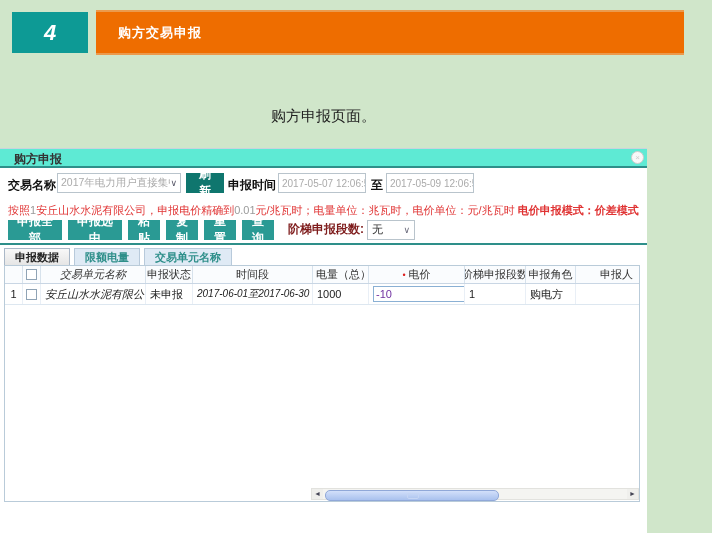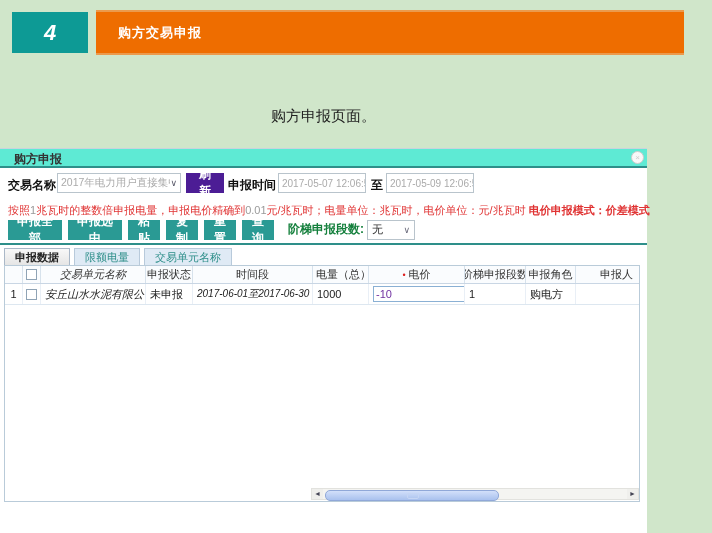--- a/index.html
+++ b/index.html
@@ -26,47 +26,47 @@
   .panel-close{position:absolute;right:3px;top:2px;width:11px;height:11px;border:1px solid #ccc;border-radius:50%;
     color:#ccc;font-size:8px;line-height:11px;text-align:center;background:#f8f8f8;cursor:pointer;}
 
   
   .form-row{position:absolute;left:0;top:24px;width:100%;height:22px;}
   .lbl{position:absolute;font-size:12px;font-weight:bold;color:#111;top:4px;}
   .inputbox{position:absolute;top:0;height:20px;border:1px solid #b9c4cc;background:#fff;box-sizing:border-box;
     font-size:10.5px;color:#aaa;display:flex;align-items:center;padding:0 3px;white-space:nowrap;overflow:hidden;}
   .sel-trade{left:57px;width:124px;}
   .sel-trade .arrow{margin-left:auto;color:#556;font-size:9px;flex:0 0 auto;}
-  .btn-refresh{position:absolute;left:186px;top:0;width:38px;height:20px;background:#4c1d95;color:#fff;
+  .btn-refresh{position:absolute;left:186px;top:0;width:38px;height:20px;background:#0f766e;color:#fff;
     font-size:12px;font-weight:bold;border:none;display:flex;align-items:center;justify-content:center;cursor:pointer;}
   .date1{left:278px;width:88px;}
   .date2{left:386px;width:88px;}
 
   
   .notice{position:absolute;left:8px;top:54px;font-size:11px;color:#e03333;white-space:nowrap;}
   .notice .num{color:#9a9a9a;}
   .notice .bold{font-weight:bold;}
 
   
   .toolbar{position:absolute;left:8px;top:70px;height:21px;display:flex;align-items:center;}
   .tbtn{height:20px;background:#2a9a94;color:#fff;font-weight:bold;font-size:12px;border:none;cursor:pointer;
     display:flex;align-items:center;justify-content:center;margin-right:6px;font-family:"Liberation Sans",sans-serif;}
   .tbtn.w4{width:54px;} .tbtn.w2{width:32px;}
-  .steps-lbl{font-size:12px;font-weight:bold;color:#15803d;margin-left:8px;}
+  .steps-lbl{font-size:12px;font-weight:bold;color:#7f1d1d;margin-left:8px;}
   .steps-sel{width:48px;height:20px;border:1px solid #b9c4cc;box-sizing:border-box;margin-left:3px;
     font-size:11px;color:#333;display:flex;align-items:center;padding:0 4px;background:#fff;}
   .steps-sel .arrow{margin-left:auto;color:#667;font-size:9px;}
 
   
   .divider{position:absolute;left:0;top:94px;width:100%;height:2px;background:#2e8f8a;}
 
   
   .tabs{position:absolute;left:4px;top:98px;right:7px;height:18px;border-bottom:5px solid #000000;display:flex;align-items:flex-end;}
   .tab{height:17px;display:flex;align-items:center;padding:0 10px;font-size:11px;margin-right:4px;
-    border:1px solid #b8cadb;border-bottom:none;cursor:pointer;box-sizing:border-box;}
+    border:1px solid #b8cadb;border-bottom:none;cursor:pointer;box-sizing:border-box;font-weight:bold;}
   .tab.active{background:linear-gradient(#f8f8f8,#e4e4e4);color:#222;font-weight:bold;height:18px;
     border-color:#aab8c8;position:relative;top:1px;}
   .tab.inactive{background:#dfeaf5;color:#2e8f8a;}
 
   
   .grid{position:absolute;left:4px;top:116px;width:636px;height:237px;border:1px solid #b9cbd9;box-sizing:border-box;background:#fff;}
   .g-head{display:flex;height:17px;background:#fafcfe;border-bottom:1px solid #c9d6e4;}
   .g-head .cell{display:flex;align-items:center;justify-content:center;font-size:11px;color:#333;
     border-right:1px solid #d7e2ec;box-sizing:border-box;white-space:nowrap;overflow:hidden;}
   .g-row{display:flex;height:20px;background:#fff;border-bottom:1px solid #dde7f0;}
@@ -132,21 +132,21 @@
         <span style="font-size:10px;">2017-05-07 12:06:57</span>
 
       </div>
       <span class="lbl" style="left:371px;">至</span>
       <div class="inputbox date2">
         <span style="font-size:10px;">2017-05-09 12:06:57</span>
 
       </div>
     </div>
 
-    <div class="notice"><span>按照</span><span class="num">1</span><span>兆瓦时的整数倍申报电量，申报电价精确到</span><span class="num">0.01</span><span>元/兆瓦时；电量单位：兆瓦时，电价单位：元/兆瓦时 </span><span class="bold">电价申报模式：价差模式</span></div>
+    <div class="notice"><span>按照</span><span class="num">1</span><span>安丘山水水泥有限公司，申报电价精确到</span><span class="num">0.01</span><span>元/兆瓦时；电量单位：兆瓦时，电价单位：元/兆瓦时 </span><span class="bold">电价申报模式：价差模式</span></div>
 
     <div class="toolbar">
       <button class="tbtn w4">申报全部</button>
       <button class="tbtn w4">申报选中</button>
       <button class="tbtn w2">粘 贴</button>
       <button class="tbtn w2">复 制</button>
       <button class="tbtn w2">重 置</button>
       <button class="tbtn w2">查 询</button>
       <span class="steps-lbl">阶梯申报段数:</span>
       <div class="steps-sel">

